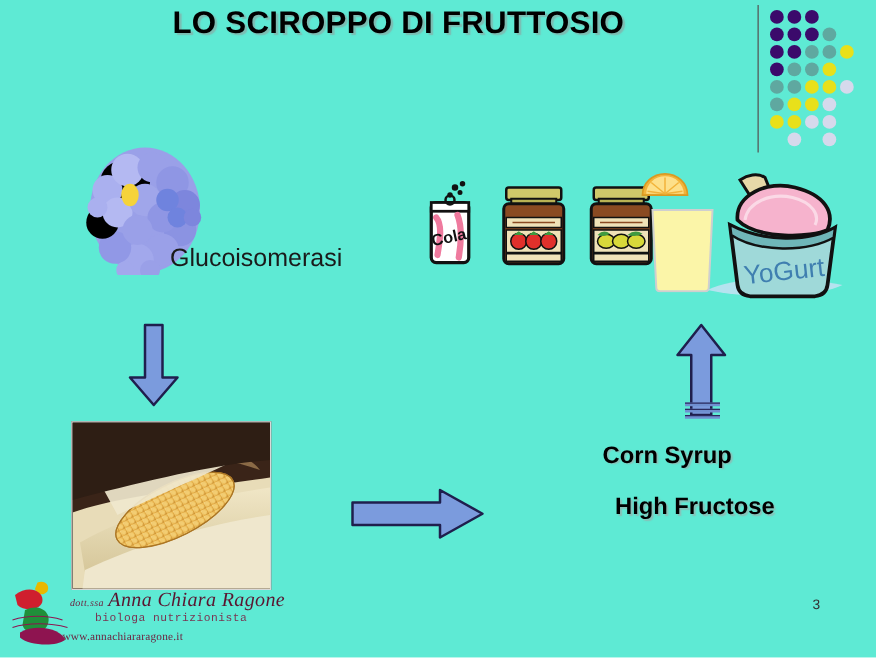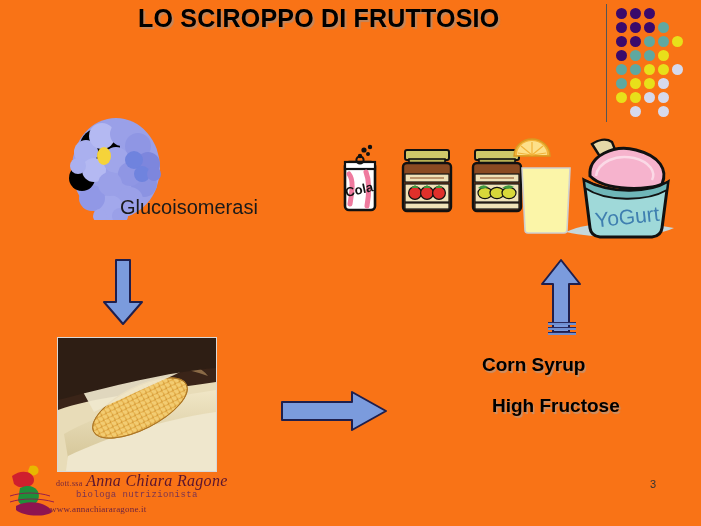--- a/index.html
+++ b/index.html
@@ -10,21 +10,21 @@
   body {
     width: 701px;
     height: 526px;
     position: relative;
     overflow: hidden;
     font-family: "Liberation Sans", sans-serif;
   }
   .slide {
     position: absolute;
     inset: 0;
-    background: #f97316;
+    background: #5eead4;
   }
 
   
   .title {
     position: absolute;
     left: 138px;
     top: 4px;
     width: 460px;
     font-size: 25px;
     font-weight: bold;
@@ -68,21 +68,21 @@
   .protein {
     position: absolute;
     left: 64px;
     top: 112px;
     width: 104px;
     height: 108px;
   }
   .protein svg { display: block; }
   .protein-label {
     position: absolute;
-    left: 120px;
+    left: 136px;
     top: 196px;
     font-size: 20px;
     color: #1a1a1a;
     white-space: nowrap;
   }
 
   
   .arrow-down {
     position: absolute;
     left: 100px;
@@ -173,21 +173,21 @@
   .footer-logo { position: absolute; left: 8px; top: 4px; width: 54px; height: 56px; }
   .footer-name {
     position: absolute;
     left: 44px; top: 14px;
     font-family: "Liberation Serif", serif;
     font-size: 13px;
     color: #5a1530;
     white-space: nowrap;
     letter-spacing: 0.3px;
   }
-  .footer-name .pre { font-size: 8px; color: #6d2340; padding-left: 12px; }
+  .footer-name .pre { font-size: 8px; font-style: italic; color: #6d2340; padding-left: 12px; }
   .footer-name .big { font-size: 16px; font-style: italic; }
   .footer-role {
     position: absolute;
     left: 76px; top: 32px;
     font-family: Liberation Mono, monospace;
     font-size: 9px;
     color: #7a3452;
     letter-spacing: 0.4px;
     white-space: nowrap;
   }

